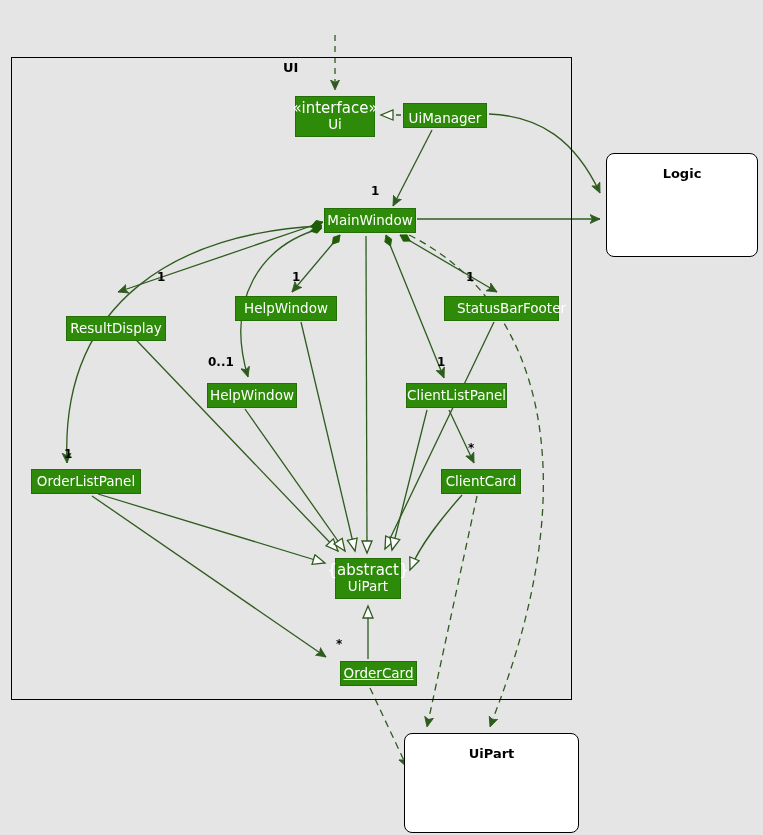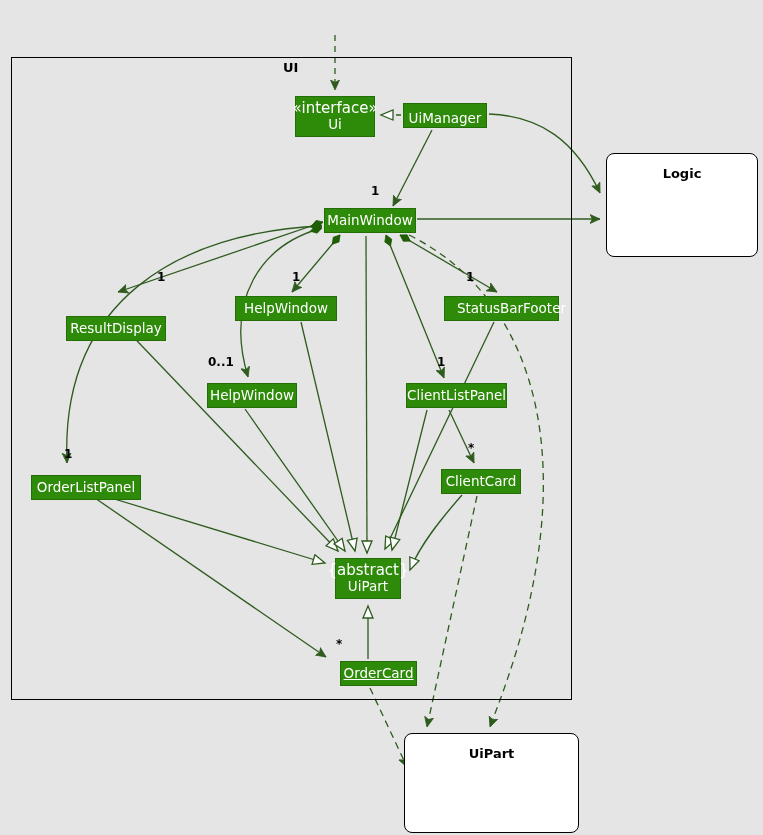--- a/index.html
+++ b/index.html
@@ -181,21 +181,21 @@
   </div>
 
   <div class="node" style="left:207px;top:383px;width:90px;height:25px;">
     <span>HelpWindow</span>
   </div>
 
   <div class="node" style="left:406px;top:383px;width:101px;height:25px;text-align:right;">
     <span>ClientListPanel</span>
   </div>
 
-  <div class="node" style="left:31px;top:469px;width:110px;height:25px;margin-top:6px;">
+  <div class="node" style="left:31px;top:469px;width:110px;height:25px;">
     <span>OrderListPanel</span>
   </div>
 
   <div class="node" style="left:441px;top:469px;width:80px;height:25px;">
     <span>ClientCard</span>
   </div>
 
   <div class="node" style="left:335px;top:558px;width:66px;height:41px;">
     <span class="stereo">{abstract}</span>
     <span>UiPart</span>

